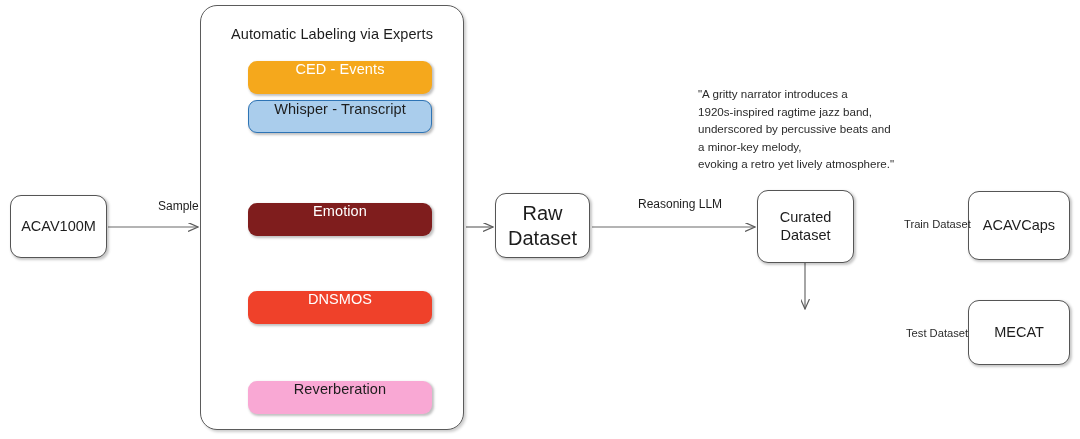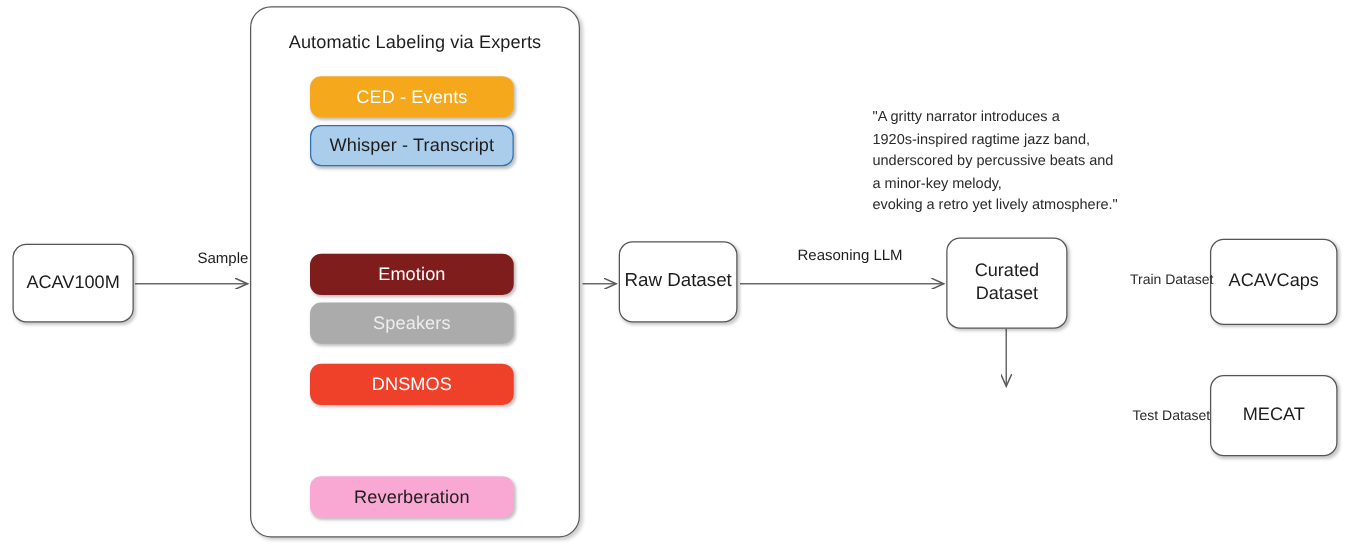--- a/index.html
+++ b/index.html
@@ -49,25 +49,24 @@
     top: 20px;
     width: 100%;
     text-align: center;
     font-size: 14.5px;
     color: #1d1d1d;
     letter-spacing: 0.1px;
   }
   .pill {
     position: absolute;
     left: 248px;
-    width: 163px;
+    width: 184px;
     height: 33px;
     box-sizing: border-box;
     display: flex;
-    align-items: center;
     justify-content: center;
     border-radius: 9px;
     font-size: 14.5px;
     letter-spacing: 0.1px;
     box-shadow: 1.5px 1.5px 2.5px rgba(0,0,0,0.25);
   }
   .quote {
     position: absolute;
     left: 698px;
     top: 85px;
@@ -133,31 +132,28 @@
 
   <div class="pill" style="top: 61px; background: rgb(245, 168, 28); color: rgb(255, 255, 255);">
     <span>CED - Events</span>
   </div>
   <div class="pill" style="top: 100px; background: rgb(170, 205, 236); color: rgb(29, 29, 29); border: 1.4px solid rgb(46, 116, 181);">
     <span>Whisper - Transcript</span>
   </div>
   <div class="pill" style="top: 203px; background: #7f1d1d; color: rgb(255, 255, 255);">
     <span>Emotion</span>
   </div>
-  <div class="pill" style="top: 242px; background: rgb(171, 171, 171); color: rgb(237, 237, 237);">
-    <span>Speakers</span>
-  </div>
   <div class="pill" style="top: 291px; background: rgb(239, 65, 42); color: rgb(255, 255, 255);">
     <span>DNSMOS</span>
   </div>
   <div class="pill" style="top: 381px; background: #f9a8d4; color: rgb(29, 29, 29);">
     <span>Reverberation</span>
   </div>
 
-  <div class="node node-shadow" style="left:495px; top:193px; width:95px; height:65px; font-size:15px;">
+  <div class="node node-shadow" style="left:495px; top:193px; width:95px; height:65px; font-size:20px;">
     <span>Raw Dataset</span>
   </div>
 
   <div class="node node-shadow" style="left:757px; top:190px; width:97px; height:73px; font-size:14.5px; white-space:pre-line;">
     <span>Curated
 Dataset</span>
   </div>
 
 
   <div class="node node-shadow" style="left:968px; top:191px; width:102px; height:69px; font-size:14.5px;">

